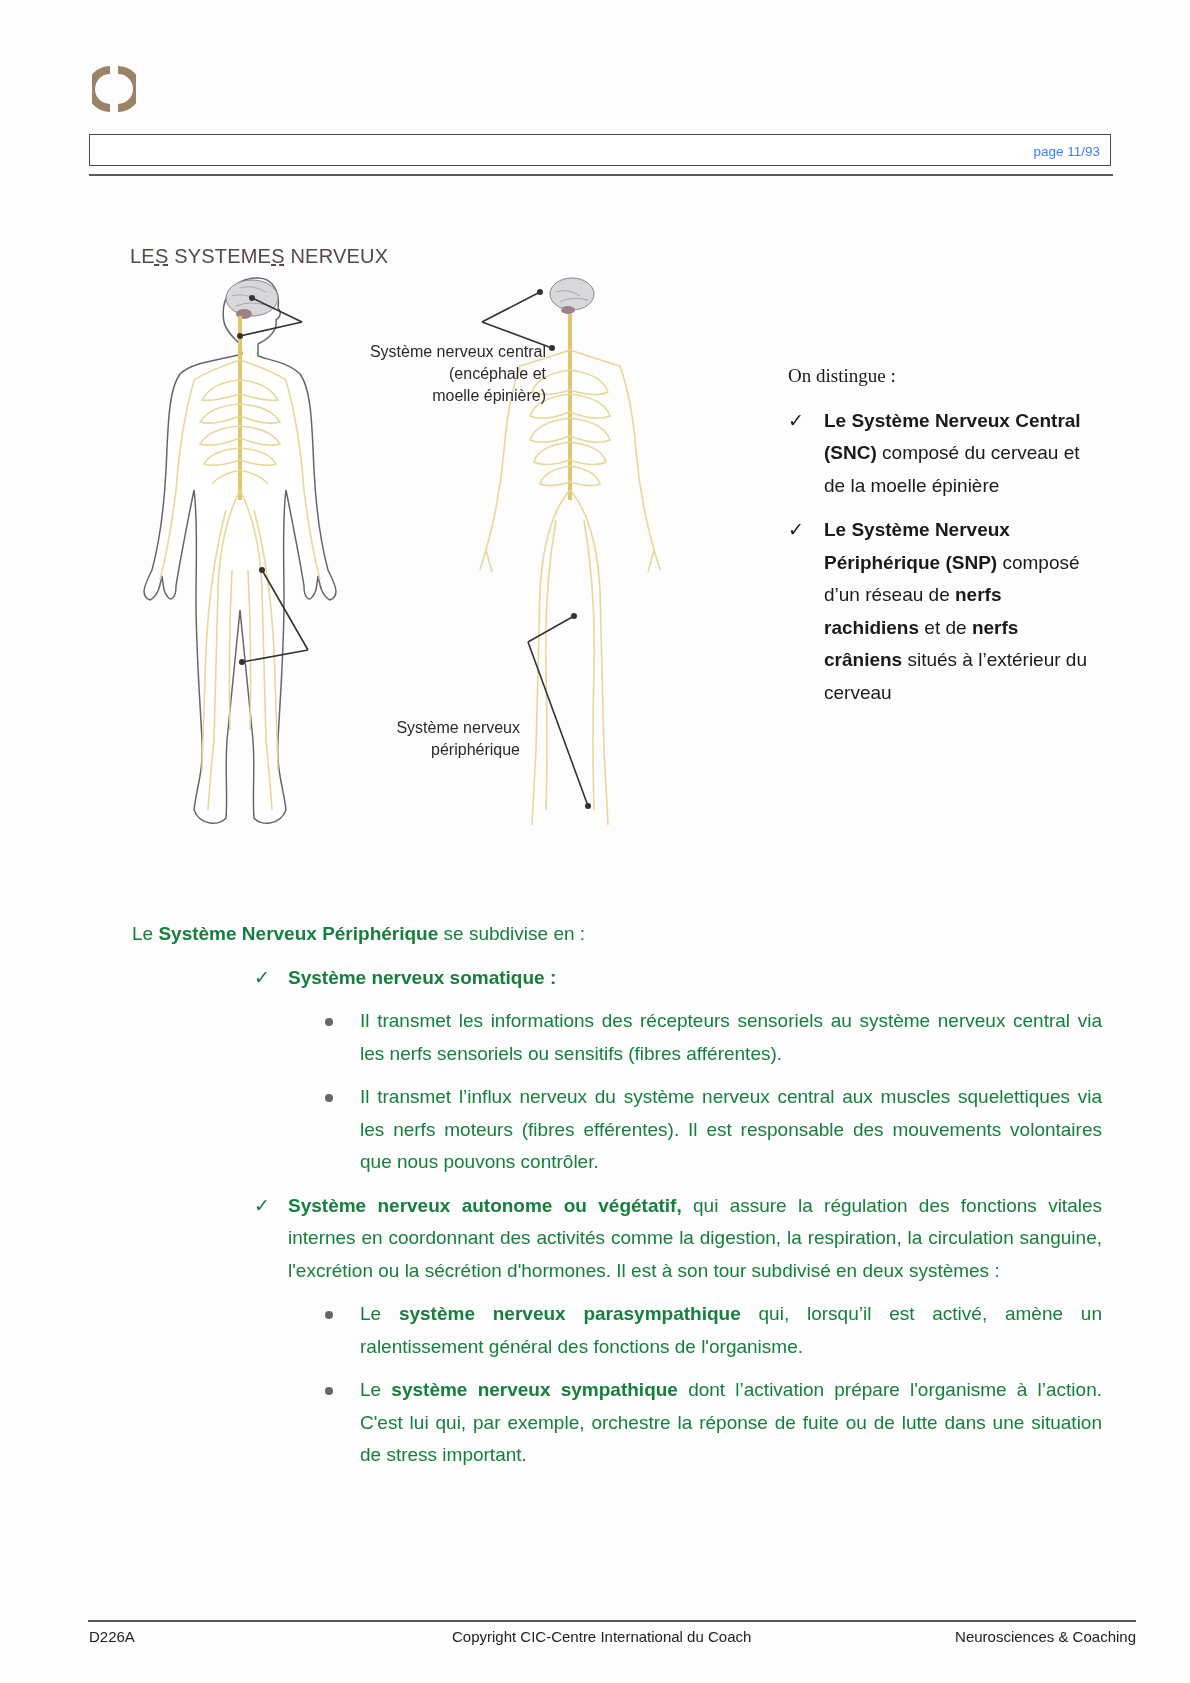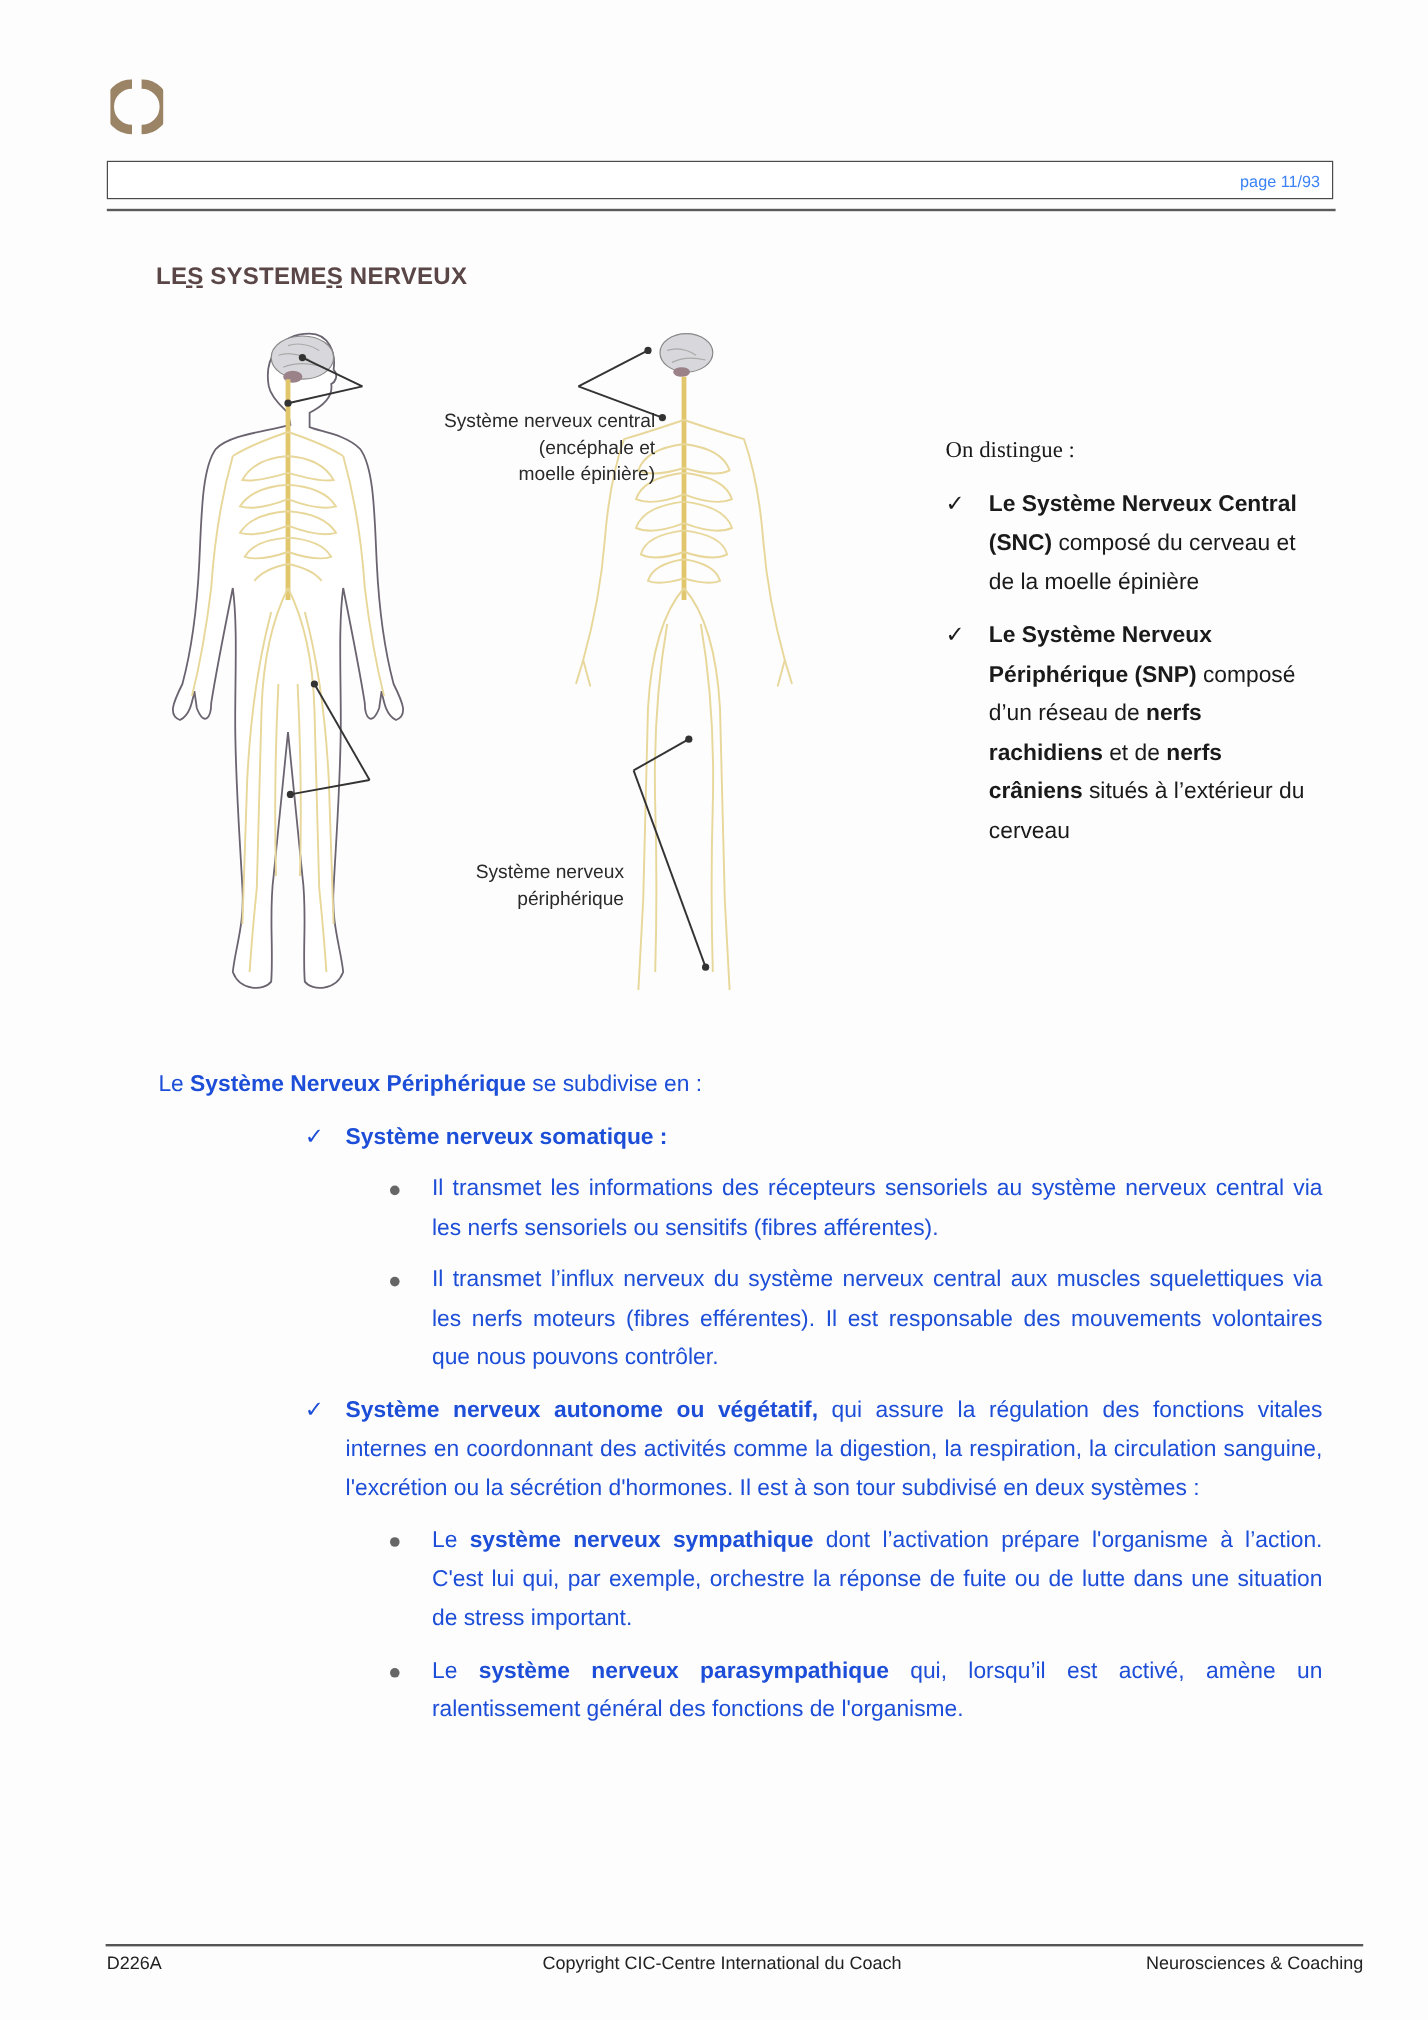--- a/index.html
+++ b/index.html
@@ -12,36 +12,36 @@
 
   
   .header-box { left: 89px; top: 134px; width: 1022px; height: 32px;
                 border: 1.5px solid #4a4a4a; box-sizing: border-box; background: #fff; }
   .header-title { left: 4px; top: 1px; font-family: "Liberation Sans", sans-serif;
                   font-weight: bold; font-size: 24px; letter-spacing: 1.5px; color: #5a4646; }
   .header-page { right: 10px; top: 9px; font-size: 13.5px; color: #3b82f6; }
   .header-rule { left: 89px; top: 174px; width: 1024px; height: 2px; background: #5a5a5a; }
 
   
-  .section-title { left: 130px; top: 220px; font-size: 20px; font-weight: bold;
+  .section-title { left: 130px; top: 245px; font-size: 20px; font-weight: normal;
                    color: #5a4646; letter-spacing: 0.2px; }
   .section-title .u { text-decoration: underline; text-decoration-style: dashed; }
 
   
   .figure { left: 140px; top: 270px; width: 580px; height: 575px; }
   .fig-label { font-size: 16px; color: #2a2a2a; text-align: right; line-height: 22px; margin-top: 41px; }
 
   
   .right-col { left: 788px; top: 360px; width: 310px; font-size: 19px; line-height: 32.5px; color: #1a1a1a; }
   .right-col p { margin: 0 0 12px 0; font-family: Liberation Serif, serif; }
   .chk-item { position: relative; padding-left: 36px; margin-bottom: 12px; }
   .chk { position: absolute; left: 0; top: 0; font-size: 19px; }
 
   
-  .body { left: 132px; top: 888px; width: 970px; font-size: 19px; line-height: 32.5px; color: #1d4ed8; }
+  .body { left: 132px; top: 918px; width: 970px; font-size: 19px; line-height: 32.5px; color: #15803d; }
   .body p { margin: 0; }
   .lvl1 { position: relative; padding-left: 156px; margin-top: 11px; text-align: justify; }
   .lvl1 .chk { left: 122px; }
   .lvl2 { position: relative; padding-left: 228px; margin-top: 11px; text-align: justify; }
   .lvl2 .dot { position: absolute; left: 193px; top: 13px; width: 8px; height: 8px;
                border-radius: 50%; background: #666; }
   b { font-weight: bold; }
 
   
   .footer-rule { left: 88px; top: 1620px; width: 1048px; height: 2px; background: #555; }
@@ -175,24 +175,24 @@
     <span class="dot"></span>
     <span>Il transmet l’influx nerveux du système nerveux central aux muscles squelettiques via les nerfs moteurs (fibres efférentes). Il est responsable des mouvements volontaires que nous pouvons contrôler.</span>
   </div>
 
   <div class="lvl1">
     <span class="chk">✓</span>
     <b>Système nerveux autonome ou végétatif,</b><span> qui assure la régulation des fonctions vitales internes en coordonnant des activités comme la digestion, la respiration, la circulation sanguine, l'excrétion ou la sécrétion d'hormones. Il est à son tour subdivisé en deux systèmes :</span>
   </div>
   <div class="lvl2">
     <span class="dot"></span>
-    <span>Le </span><b>système nerveux sympathique</b><span> dont l’activation prépare l'organisme à l’action. C'est lui qui, par exemple, orchestre la réponse de fuite ou de lutte dans une situation de stress important.</span>
+    <span>Le </span><b>système nerveux parasympathique</b><span> qui, lorsqu’il est activé, amène un ralentissement général des fonctions de l'organisme.</span>
   </div>
   <div class="lvl2">
     <span class="dot"></span>
-    <span>Le </span><b>système nerveux parasympathique</b><span> qui, lorsqu’il est activé, amène un ralentissement général des fonctions de l'organisme.</span>
+    <span>Le </span><b>système nerveux sympathique</b><span> dont l’activation prépare l'organisme à l’action. C'est lui qui, par exemple, orchestre la réponse de fuite ou de lutte dans une situation de stress important.</span>
   </div>
 </div>
 
 <div class="abs footer-rule"></div>
 <div class="abs footer-left">D226A</div>
 <div class="abs footer-center">Copyright CIC-Centre International du Coach</div>
 <div class="abs footer-right">Neurosciences &amp; Coaching</div>
 
 </body></html>

